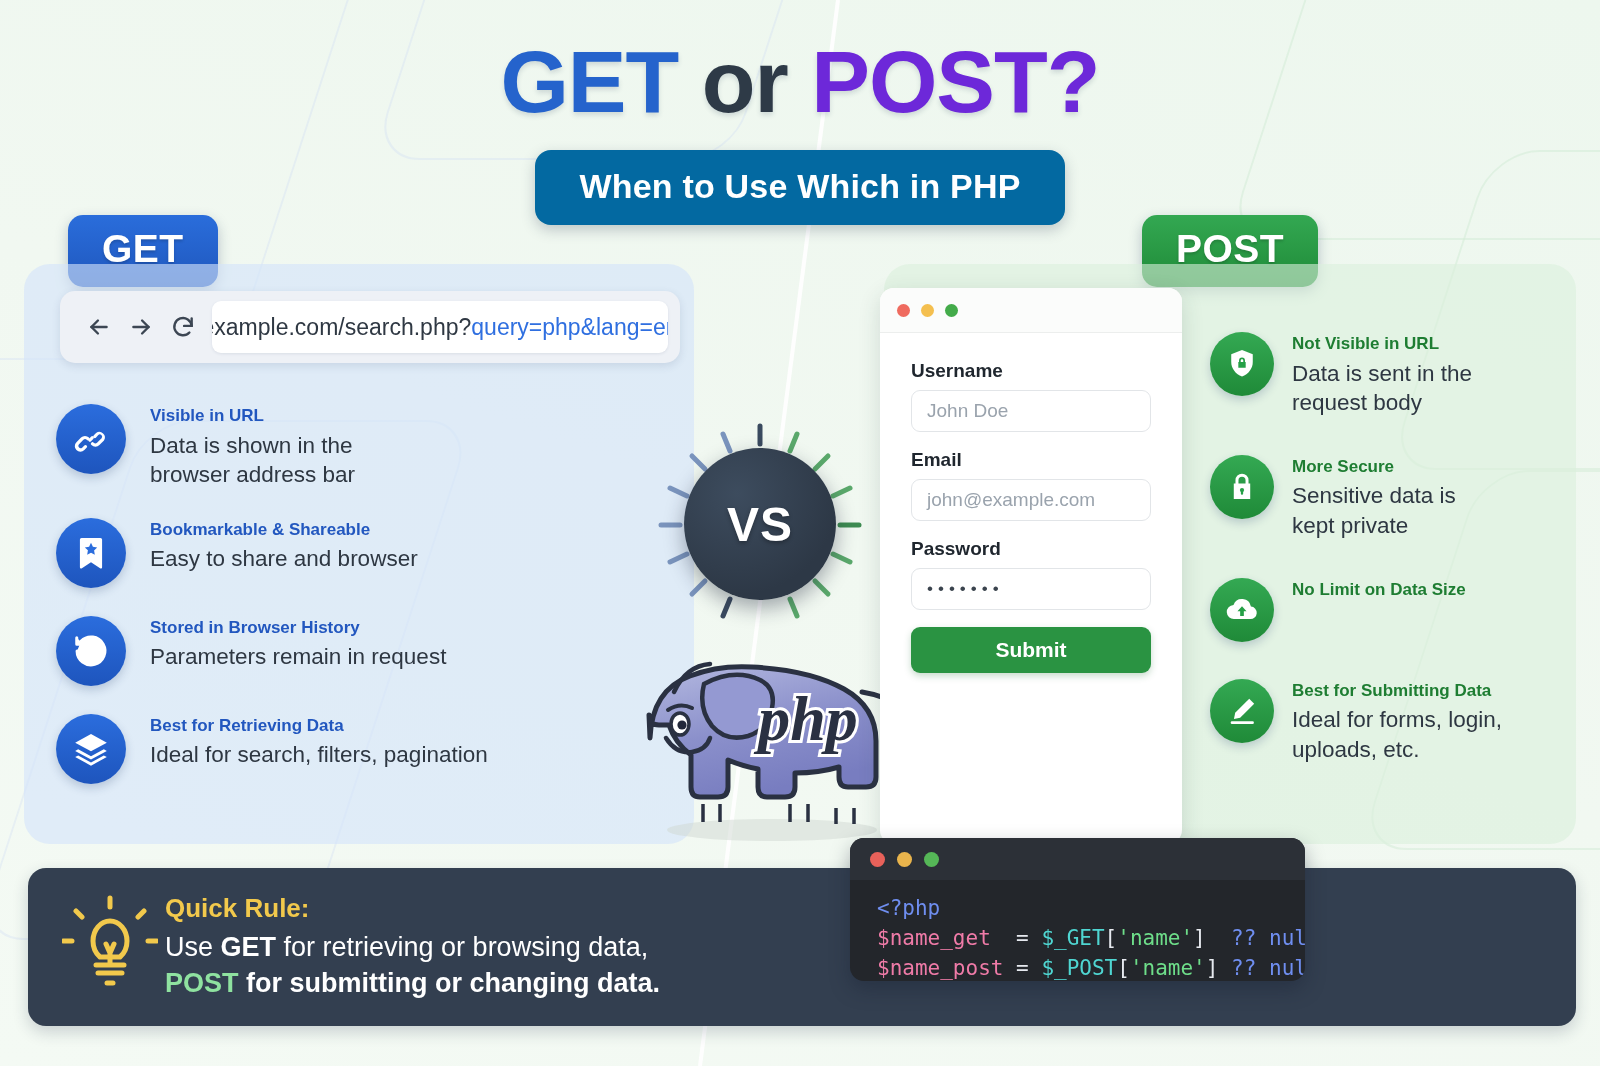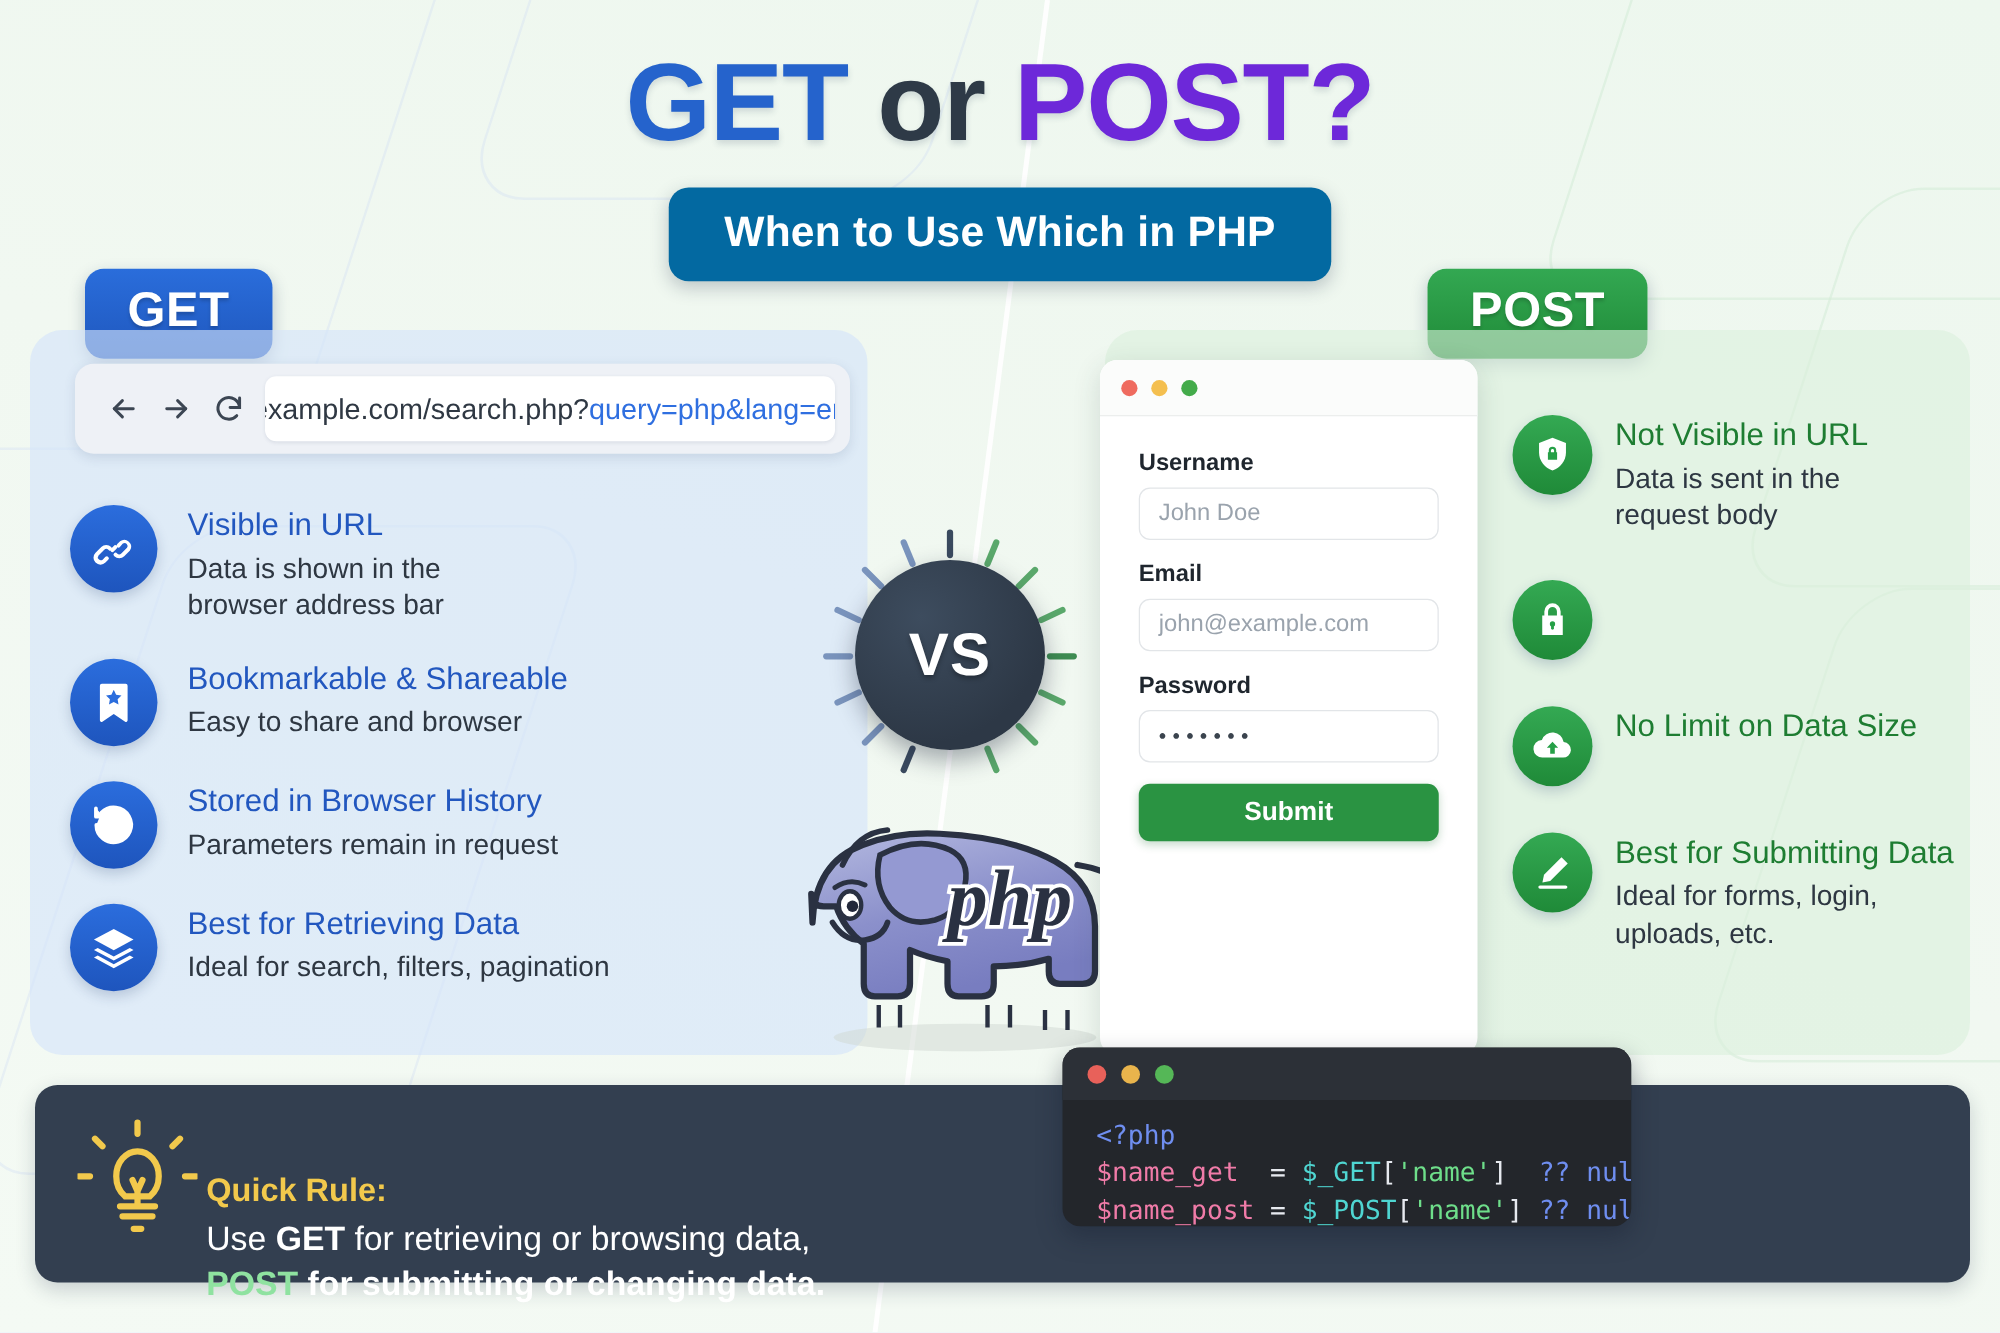--- a/index.html
+++ b/index.html
@@ -118,21 +118,21 @@
   .ficon {
     flex: 0 0 auto; width: 70px; height: 70px; border-radius: 50%;
     display: flex; align-items: center; justify-content: center;
     box-shadow: 0 4px 10px rgba(30,60,110,.22);
     margin-right: 24px;
   }
   .ficon.blue  { background: linear-gradient(180deg,#2b6ddd,#1e55bd); }
   .ficon.green { background: linear-gradient(180deg,#34a953,#1f8a38); }
   .ficon svg { width: 38px; height: 38px; fill: #fff; }
   .ftext { padding-top: 2px; }
-  .ftitle { font-size: 25px; font-weight: 400; line-height: 1.15; margin-bottom: 5px; }
+  .ftitle { font-size: 17px; font-weight: 700; line-height: 1.15; margin-bottom: 5px; }
   .ftitle.blue  { color: #2257bf; }
   .ftitle.green { color: #1e7d32; }
   .fdesc { font-size: 22.5px; color: #2e3742; line-height: 1.32; }
 
   .flist.right .fitem { margin-bottom: 37px; }
   .flist.right .ficon { width: 64px; height: 64px; margin-right: 18px; }
   .flist.right .ficon svg { width: 34px; height: 34px; }
 
   
   .vswrap { position: absolute; left: 655px; top: 420px; width: 210px; height: 210px; }
@@ -183,21 +183,21 @@
   }
 
   
   .quickbar {
     position: absolute; left: 28px; top: 868px; width: 1548px; height: 158px;
     background: #333f50; border-radius: 18px;
     box-shadow: 0 6px 16px rgba(30,45,70,.2);
   }
   .bulb { position: absolute; left: 62px; top: 895px; width: 96px; height: 100px; }
   .qtext { position: absolute; left: 165px; top: 893px; color: #fff; }
-  .qtitle { font-size: 26px; font-weight: 700; color: #f2c94c; margin-bottom: 6px; margin-top: 44px; }
+  .qtitle { font-size: 26px; font-weight: 700; color: #f2c94c; margin-bottom: 6px; }
   .qline { font-size: 27px; line-height: 1.32; color: #ffffff; }
   .qline b.get { font-weight: 700; color: #ffffff; }
   .qline b.post { font-weight: 700; color: #8fe2a0; }
 
   
   .codewin {
     position: absolute; left: 850px; top: 838px; width: 455px; height: 143px;
     background: #23262b; border-radius: 14px; overflow: hidden;
     box-shadow: 0 8px 20px rgba(20,30,45,.35);
   }
@@ -354,20 +354,25 @@
     </div>
   </div>
 
   <div class="fitem">
     <div class="ficon green">
       <svg viewBox="0 0 24 24">
           <path d="M12 2.6A4.6 4.6 0 0 0 7.4 7.2v2.3H6.2v11h11.6v-11h-1.2V7.2A4.6 4.6 0 0 0 12 2.6zm0 2.1a2.5 2.5 0 0 1 2.5 2.5v2.3h-5V7.2A2.5 2.5 0 0 1 12 4.7z"></path>
           <circle fill="#26a047" cx="12" cy="14.2" r="1.5"></circle>
           <rect fill="#26a047" x="11.2" y="14.2" width="1.6" height="3.3" rx=".8"></rect>
         </svg>
+    </div>
+    <div class="ftext">
+      <div class="ftitle green">More Secure</div>
+      <div class="fdesc" style="white-space:pre-line">Sensitive data is
+kept private</div>
     </div>
   </div>
 
   <div class="fitem">
     <div class="ficon green">
       <svg viewBox="0 0 24 24">
           <path d="M18.3 9.6A6.4 6.4 0 0 0 6 8.4 5 5 0 0 0 6.5 18.4h11.2a4.4 4.4 0 0 0 .6-8.8z"></path>
           <path fill="#26a047" d="M12 9.4l3.2 3.4h-1.9v3.4h-2.6v-3.4H8.8z"></path>
         </svg>
     </div>

